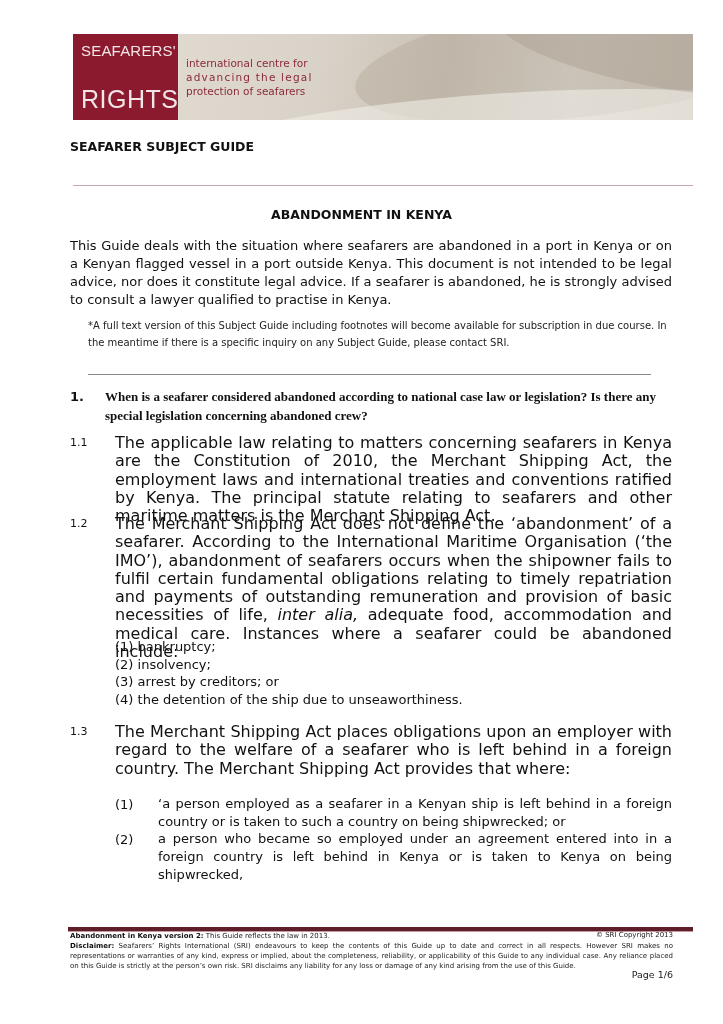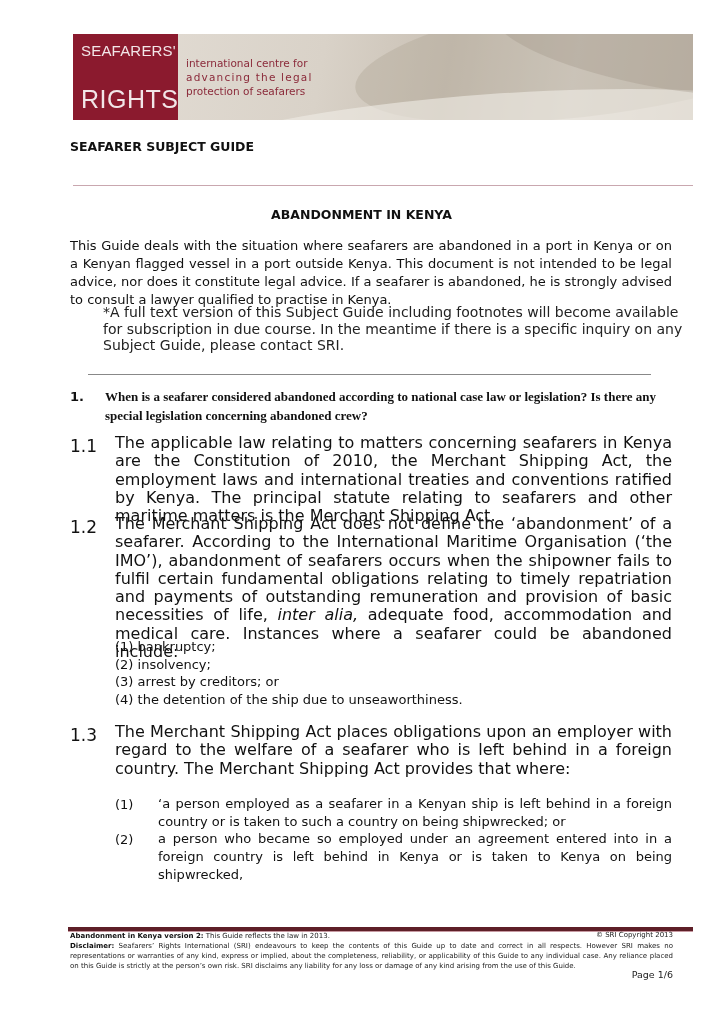--- a/index.html
+++ b/index.html
@@ -19,26 +19,26 @@
   .logo-l1 { font-family: "Liberation Sans", sans-serif; font-size: 15px; letter-spacing: 0.2px; line-height: 16px; }
   .logo-l2 { font-family: "Liberation Sans", sans-serif; font-size: 25px; letter-spacing: 0.5px; line-height: 24px; font-weight: 300; }
   .tagline { position: absolute; left: 113px; top: 22px; color: #8b2a3a; font-family: "DejaVu Sans", sans-serif;
              font-size: 10.5px; line-height: 14px; }
   .tagline .spaced { letter-spacing: 1.2px; }
 
   .guide-title { position: absolute; left: 70px; top: 139px; font-weight: bold; font-size: 12.5px; letter-spacing: 0px; }
   .rule-pink { position: absolute; left: 73px; top: 185px; width: 620px; height: 0; border-top: 1.5px solid #c9a7af; }
   .doc-title { position: absolute; left: 0; width: 723px; top: 207px; text-align: center; font-weight: bold; font-size: 12.5px; }
   .intro { position: absolute; left: 70px; top: 237px; width: 602px; font-size: 13px; line-height: 18px; text-align: justify; }
-  .note { position: absolute; left: 88px; top: 304px; width: 580px; font-size: 14px; line-height: 16.5px; color: #222; margin-left: 15px; }
+  .note { position: absolute; left: 88px; top: 318px; width: 580px; font-size: 10px; line-height: 16.5px; color: #222; }
   .rule-grey { position: absolute; left: 88px; top: 374px; width: 563px; border-top: 1px solid #888; }
 
   .q-num { position: absolute; left: 70px; font-weight: bold; font-size: 13px; }
   .q-text { position: absolute; left: 105px; width: 557px; font-weight: bold; font-size: 13px; line-height: 19px; font-family: Liberation Serif, serif; }
-  .p-num { position: absolute; left: 70px; font-size: 17px; }
+  .p-num { position: absolute; left: 70px; font-size: 11px; }
   .p-text { position: absolute; left: 115px; width: 557px; font-size: 16px; line-height: 18.3px; text-align: justify; }
   .list { position: absolute; left: 115px; font-size: 13px; line-height: 17.5px; }
   .list .li { white-space: nowrap; }
   .sublist-num { position: absolute; left: 115px; font-size: 13px; }
   .sublist-text { position: absolute; left: 158px; width: 514px; font-size: 13px; line-height: 18px; text-align: justify; }
 
   .footer-rule { position: absolute; left: 68px; top: 927px; width: 625px; height: 4px; background: #5e1f28; border-bottom: 1px solid #c79aa2; }
   .footer { position: absolute; left: 70px; top: 931px; width: 603px; font-size: 7px; line-height: 10px; color: #222; text-align: justify; }
   .footer b { color: #111; }
   .copyright { position: absolute; right: 50px; top: 931px; font-size: 7px; color: #222; }

